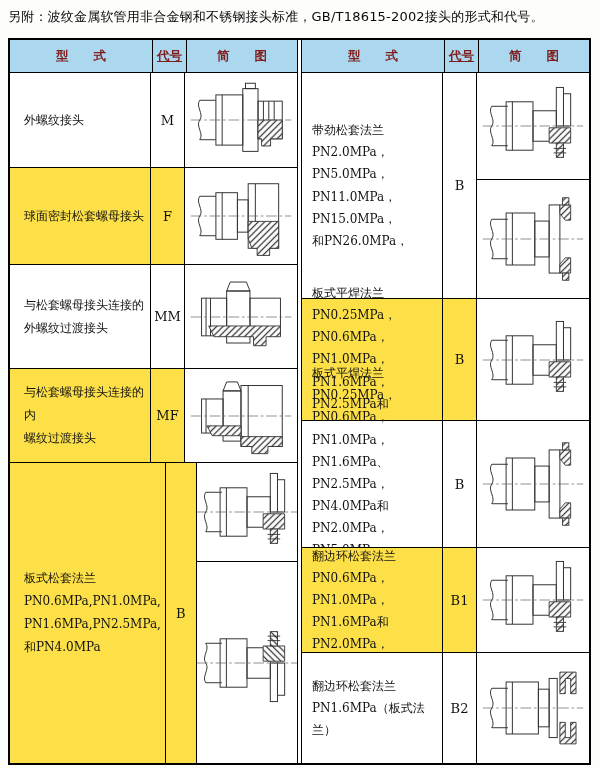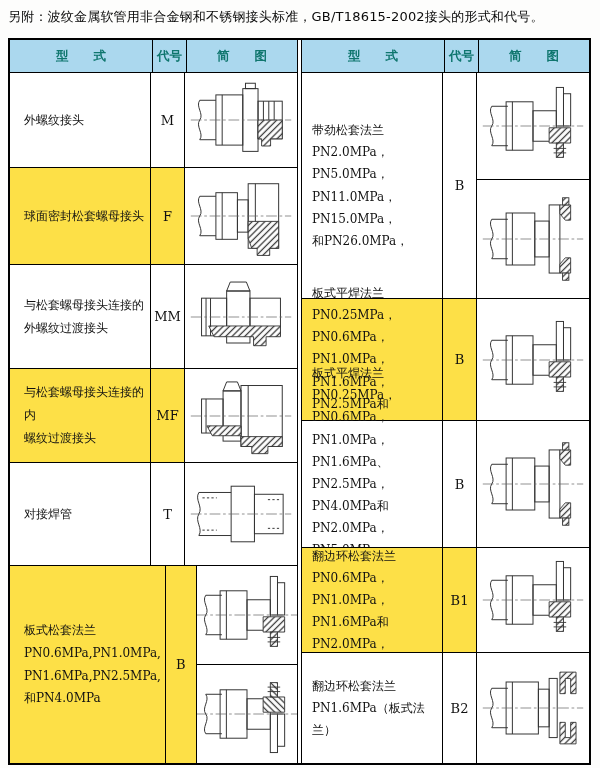--- a/index.html
+++ b/index.html
@@ -17,24 +17,24 @@
     position: absolute; left: 8px; top: 38px; width: 583px; height: 727px;
     border: 2px solid #000; background: #fff; display: flex;
   }
   .gap { width: 3px; background: #fff; }
   .half { width: 288px; display: flex; flex-direction: column; }
   .half.l { border-right: 1px solid #000; }
   .half.r { border-left: 1px solid #000; }
   .hrow { display: flex; flex: 0 0 32px; height: 32px; }
   .hcell {
     background: #abd8ee; display: flex; align-items: center; justify-content: center;
-    font-size: 12.5px; font-weight: 600; color: #0f766e;
+    font-size: 12.5px; font-weight: 600; color: #7f1d1d;
   }
   .h-type { flex: 1; }
-  .h-code { width: 34px; border-left: 1px solid #000; }
+  .h-code { width: 34px; border-left: 1px solid #000; text-decoration: underline; }
   .h-diag { width: 111px; border-left: 1px solid #000; }
   .row { display: flex; border-top: 1px solid #000; flex: 0 0 auto; background: #fff; }
   .row.grow { flex: 1 1 auto; }
   .c-type {
     flex: 1; display: flex; align-items: center;
     padding: 4px 4px 4px 14px; font-size: 12px; line-height: 1.9;
     white-space: pre-line; color: #111;
     font-family: "DejaVu Serif", "Liberation Serif", serif;
   }
   .half.r .c-type { padding-left: 10px; line-height: 1.85; }
@@ -167,42 +167,20 @@
                   <rect x="58" y="13" width="46" height="68"></rect>
                   <line x1="66" y1="13" x2="66" y2="81"></line>
                 </g>
                 <path d="M20,58 H58 V69 H26 Z M58,70 H104 V81 H88 V89 H70 V81 H58 Z" fill="url(#hp)" stroke="#333"></path>
                 <line x1="2" y1="47" x2="114" y2="47" stroke="#666" stroke-width="0.8" stroke-dasharray="12 3 3 3"></line>
               </svg>
             </div>
         </div>
       </div>
 
-      <div class="row" style="height:103px">
-        <div class="c-type">对接焊管</div>
-        <div class="c-code">T</div>
-        <div class="c-diag">
-          <div class="diag">
-              <svg viewBox="0 0 116 94" width="104" height="86">
-                <g stroke="#333" fill="none" stroke-width="1.1">
-                  <path d="M11,23 C6,31 16,39 11,47 C6,55 16,63 11,71"></path>
-                  <line x1="11" y1="23" x2="47" y2="23"></line>
-                  <line x1="11" y1="71" x2="47" y2="71"></line>
-                  <line x1="15" y1="29" x2="31" y2="29" stroke-dasharray="2.5 2.5"></line>
-                  <line x1="15" y1="65" x2="31" y2="65" stroke-dasharray="2.5 2.5"></line>
-                  <rect x="47" y="16" width="26" height="62"></rect>
-                  <rect x="73" y="25" width="32" height="44"></rect>
-                  <line x1="88" y1="31" x2="102" y2="31" stroke-dasharray="2.5 2.5"></line>
-                  <line x1="88" y1="63" x2="102" y2="63" stroke-dasharray="2.5 2.5"></line>
-                </g>
-                <line x1="2" y1="47" x2="114" y2="47" stroke="#666" stroke-width="0.8" stroke-dasharray="12 3 3 3"></line>
-              </svg>
-            </div>
-        </div>
-      </div>
 
       <div class="row grow">
         <div class="c-type hl">板式松套法兰
 PN0.6MPa,PN1.0MPa,
 PN1.6MPa,PN2.5MPa,
 和PN4.0MPa</div>
         <div class="c-code hl">B</div>
         <div class="c-diag split">
           <div class="sub fxa">
             <div class="diag">

